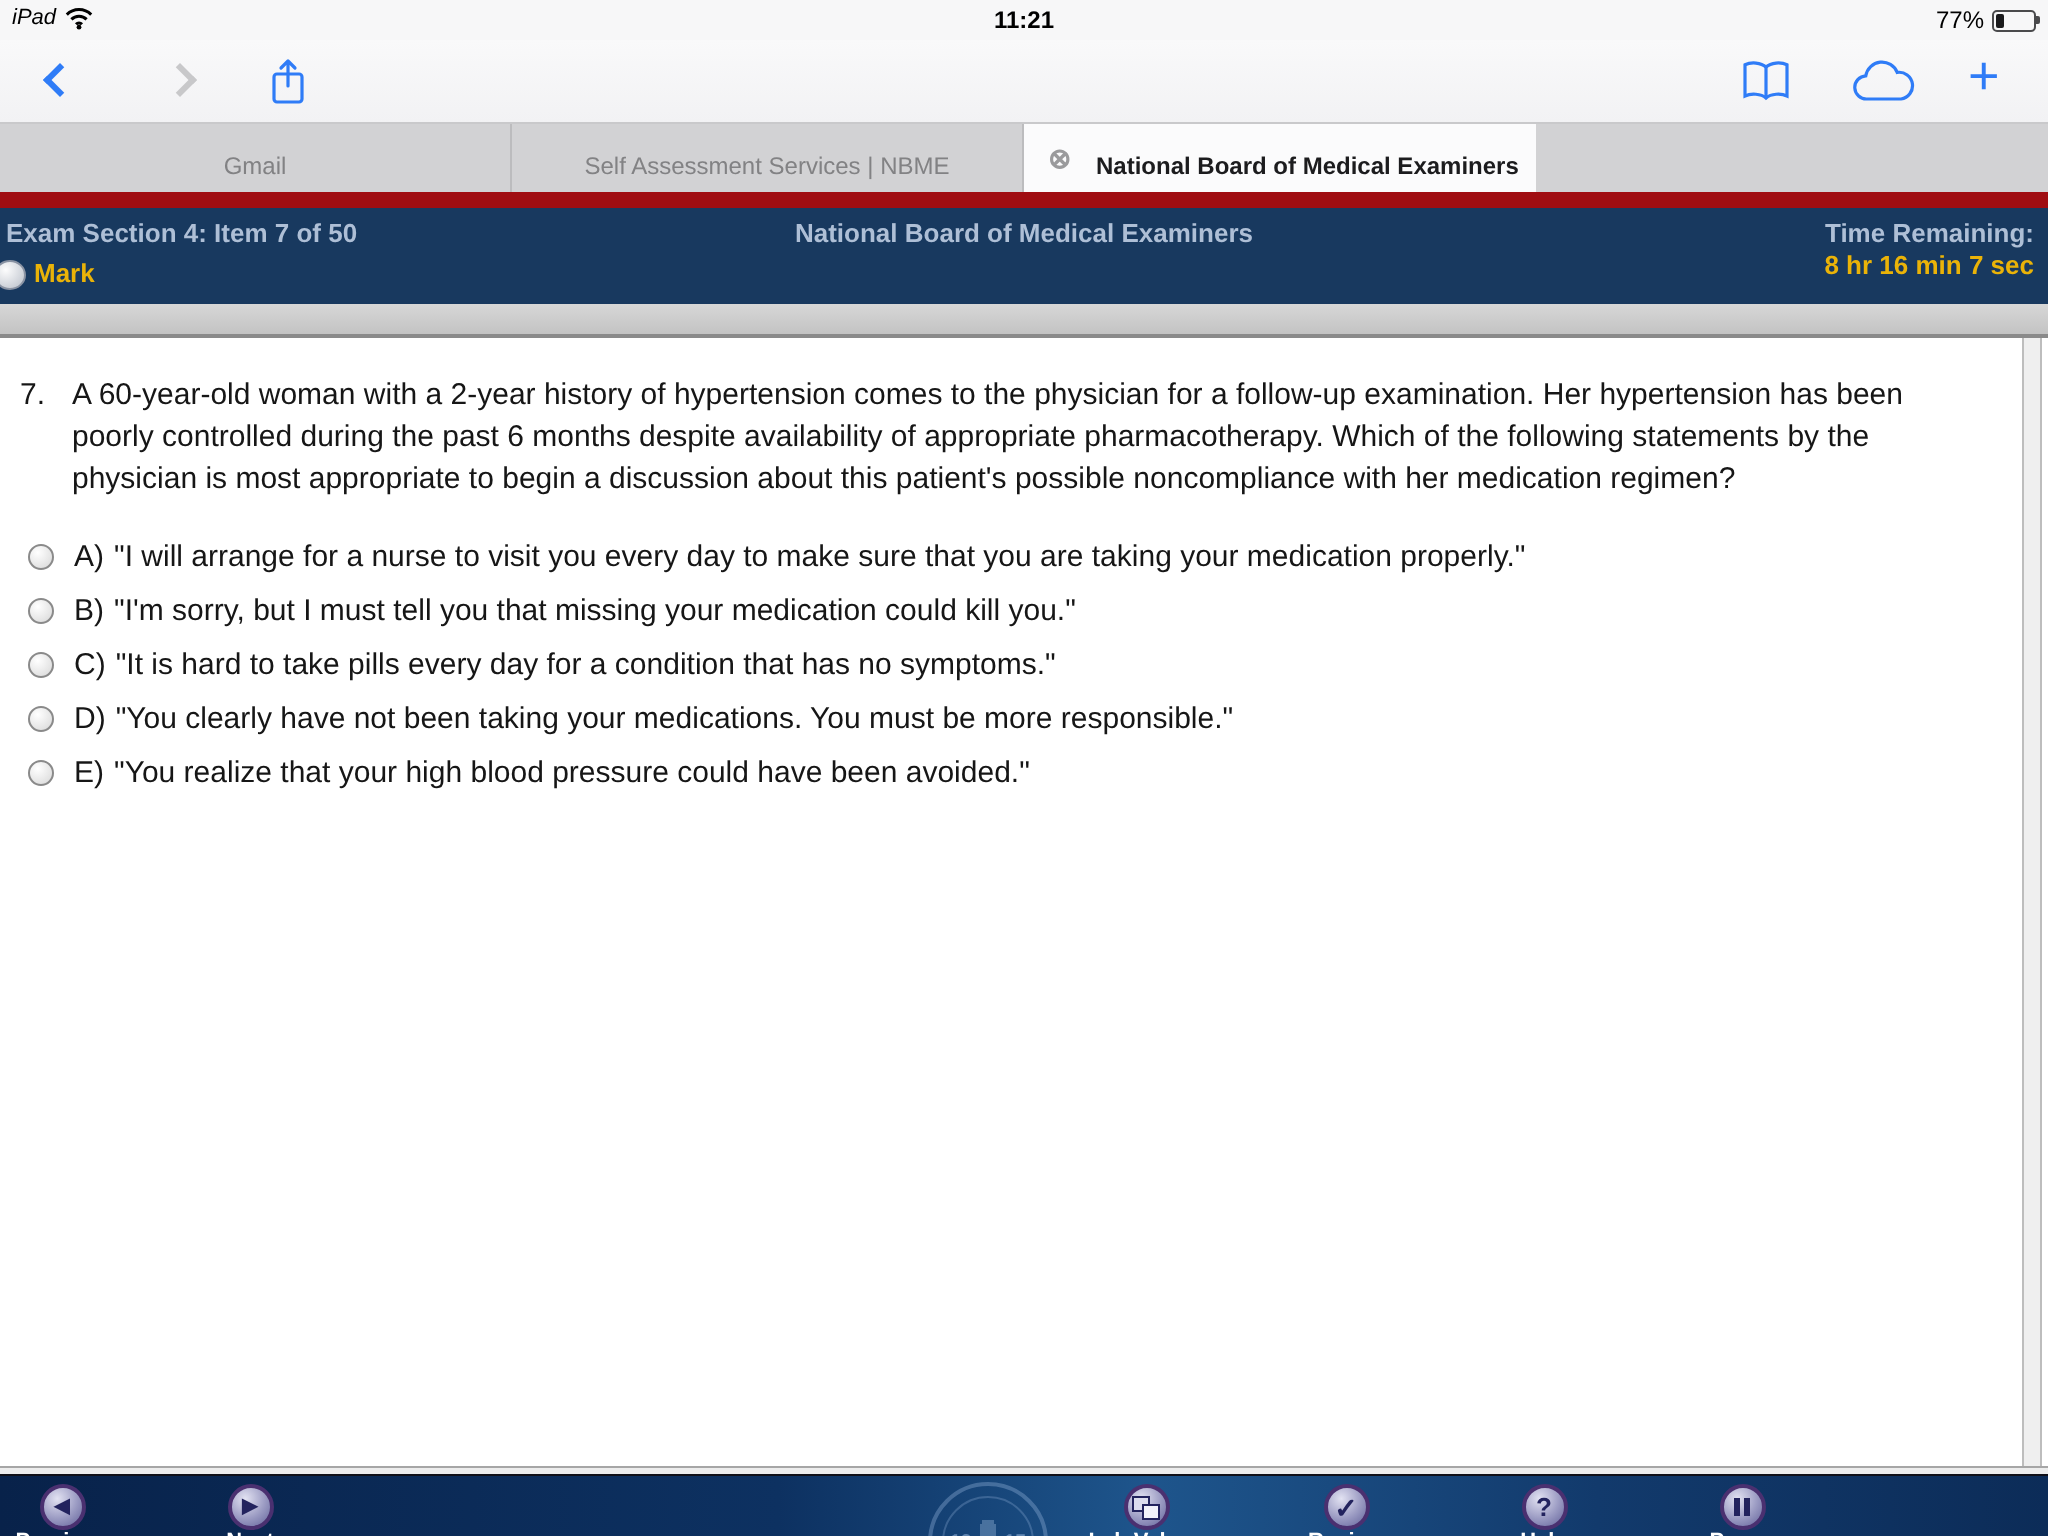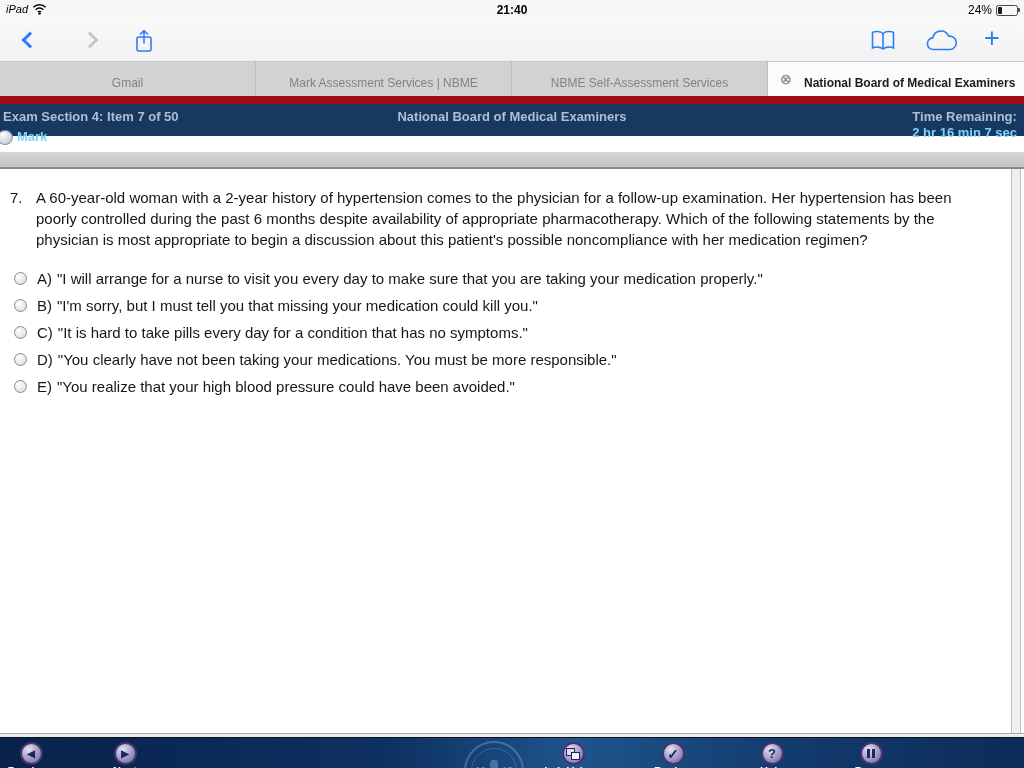--- a/index.html
+++ b/index.html
@@ -39,29 +39,29 @@
   .tab { width:256px; height:42px; display:flex; align-items:center; justify-content:center;
     font-size:12px; color:#828284; border-right:1px solid #bcbcbe; background:#d2d2d4;
     white-space:nowrap; overflow:hidden; }
   .tab.active { background:#fbfbfc; color:#1c1c1e; font-weight:700; border-right:none; justify-content:flex-start; padding-left:36px; position:relative; }
   .tab-close { position:absolute; left:12px; top:9px; font-size:14px; color:#9a9a9c; line-height:16px; }
 
   
   .red-stripe { position:absolute; left:0; top:96px; width:1024px; height:8px; background:#a00d12; }
 
   
-  .exam-header { position:absolute; left:0; top:104px; width:1024px; height:32px; background:#18395f; }
+  .exam-header { position:absolute; left:0; top:104px; width:1024px; height:48px; background:#18395f; }
   .eh-muted { color:#aebfd6; font-weight:700; font-size:13px; line-height:16px; }
-  .eh-white { color:#7dd3fc; font-weight:700; font-size:13px; line-height:16px; }
+  .eh-white { color:#eab308; font-weight:700; font-size:13px; line-height:16px; }
   .eh-left { position:absolute; left:3px; top:5px; }
   .mark-row { display:flex; align-items:center; margin-top:4px; margin-left:-6px; }
   .mark-check { width:16px; height:15px; border-radius:50%; border:1px solid #8a93a3;
     background:radial-gradient(circle at 35% 30%, #fdfdfd, #b9bfc9); margin-right:4px; }
   .eh-center { position:absolute; left:0; right:0; top:5px; text-align:center; }
-  .eh-right { position:absolute; right:7px; top:5px; text-align:center; }
+  .eh-right { position:absolute; right:7px; top:5px; text-align:right; }
 
   
   .gray-strip { position:absolute; left:0; top:152px; width:1024px; height:17px;
     background:linear-gradient(#d7d7d7,#c3c3c3); border-bottom:2px solid #8a8a8a; }
 
   
   .content { position:absolute; left:0; top:169px; width:1024px; height:564px; background:#fff; }
   .scroll-track { position:absolute; right:3px; top:0; bottom:0; width:10px; background:#efefef;
     border-left:1px solid #bdbdbd; border-right:1px solid #bdbdbd; }
   .q-wrap { padding:18px 40px 0 10px; }
@@ -113,23 +113,23 @@
       <span>iPad</span>
       <span>
         <svg width="15" height="12" viewBox="0 0 15 12">
           <path d="M1.4 4.3 A8.6 8.6 0 0 1 13.6 4.3" fill="none" stroke="#000" stroke-width="1.5"></path>
           <path d="M3.7 6.7 A5.3 5.3 0 0 1 11.3 6.7" fill="none" stroke="#000" stroke-width="1.5"></path>
           <path d="M6 9.1 A2.1 2.1 0 0 1 9 9.1" fill="none" stroke="#000" stroke-width="1.5"></path>
           <circle cx="7.5" cy="10.6" r="1.2" fill="#000"></circle>
         </svg>
       </span>
     </div>
-    <div class="sb-time">21:40</div>
+    <div class="sb-time">11:21</div>
     <div class="sb-right">
-      <span>24%</span>
+      <span>77%</span>
       <span class="battery">
           <span class="fill"></span>
           <span class="nub"></span>
         </span>
     </div>
   </div>
 
   <div class="toolbar">
     <span class="chev chev-back"></span>
     <span class="chev chev-fwd"></span>
@@ -151,24 +151,21 @@
       </svg>
     </span>
     <span class="icon-btn plus-icon">+</span>
   </div>
 
   <div class="tab-bar">
     <div class="tab">
       <span>Gmail</span>
     </div>
     <div class="tab">
-      <span>Mark Assessment Services | NBME</span>
-    </div>
-    <div class="tab">
-      <span>NBME Self-Assessment Services</span>
+      <span>Self Assessment Services | NBME</span>
     </div>
     <div class="tab active">
       <span class="tab-close">⊗</span>
       <span>National Board of Medical Examiners</span>
     </div>
   </div>
 
   <div class="red-stripe"></div>
 
   <div class="exam-header">
@@ -177,21 +174,21 @@
       <div class="mark-row">
         <span class="mark-check"></span>
         <span class="eh-white">Mark</span>
       </div>
     </div>
     <div class="eh-center">
       <div class="eh-muted">National Board of Medical Examiners</div>
     </div>
     <div class="eh-right">
       <div class="eh-muted">Time Remaining:</div>
-      <div class="eh-white">2 hr 16 min 7 sec</div>
+      <div class="eh-white">8 hr 16 min 7 sec</div>
     </div>
   </div>
 
   <div class="gray-strip"></div>
 
   <div class="content">
     <div class="q-wrap">
       <div class="q-row">
         <span class="q-num">7.</span>
         <span class="q-text">A 60-year-old woman with a 2-year history of hypertension comes to the physician for a follow-up examination. Her hypertension has been poorly controlled during the past 6 months despite availability of appropriate pharmacotherapy. Which of the following statements by the physician is most appropriate to begin a discussion about this patient's possible noncompliance with her medication regimen?</span>

